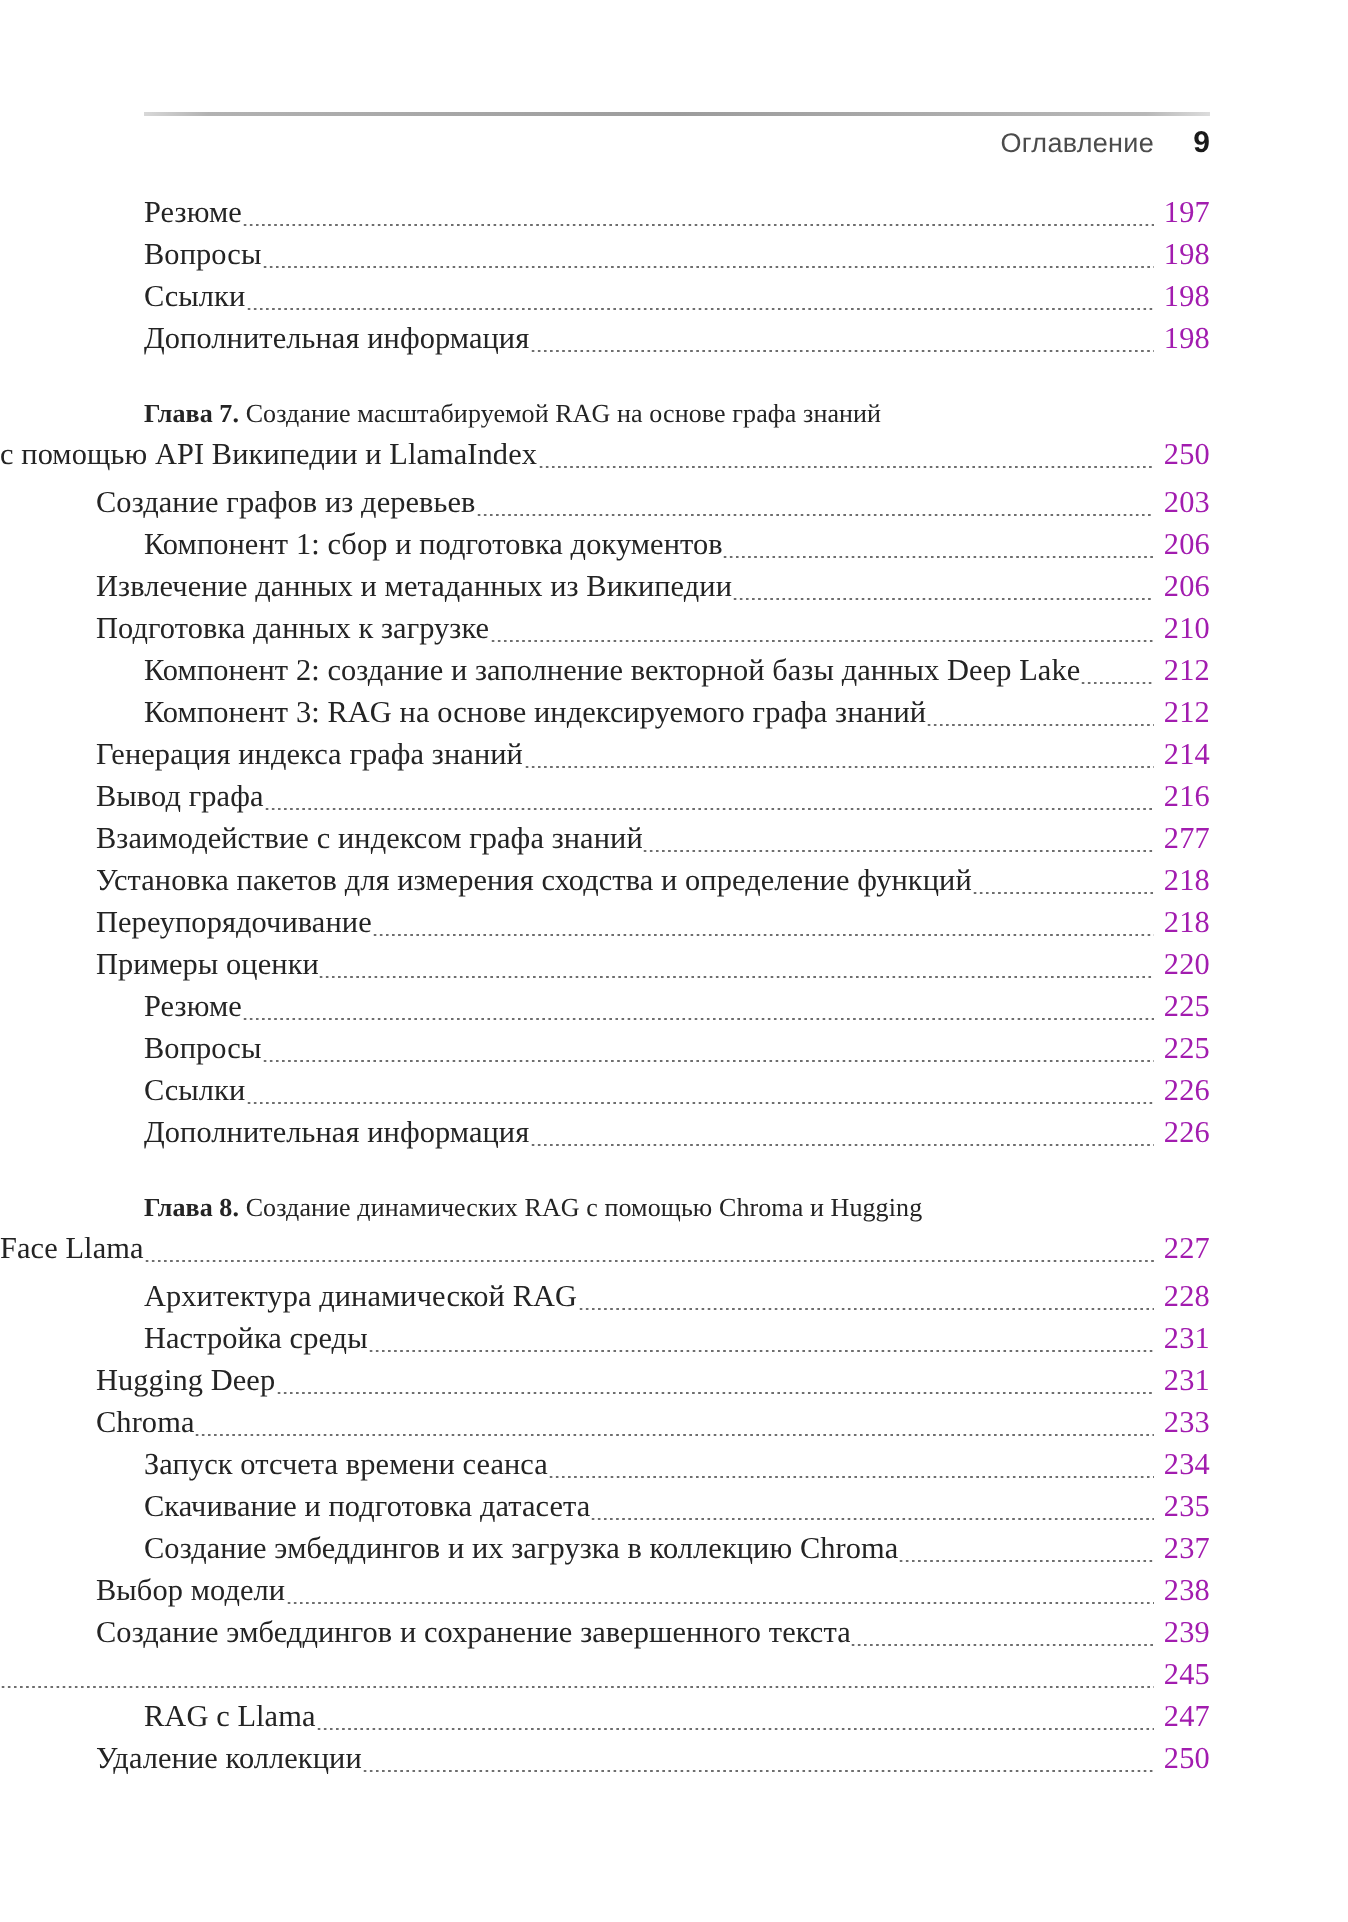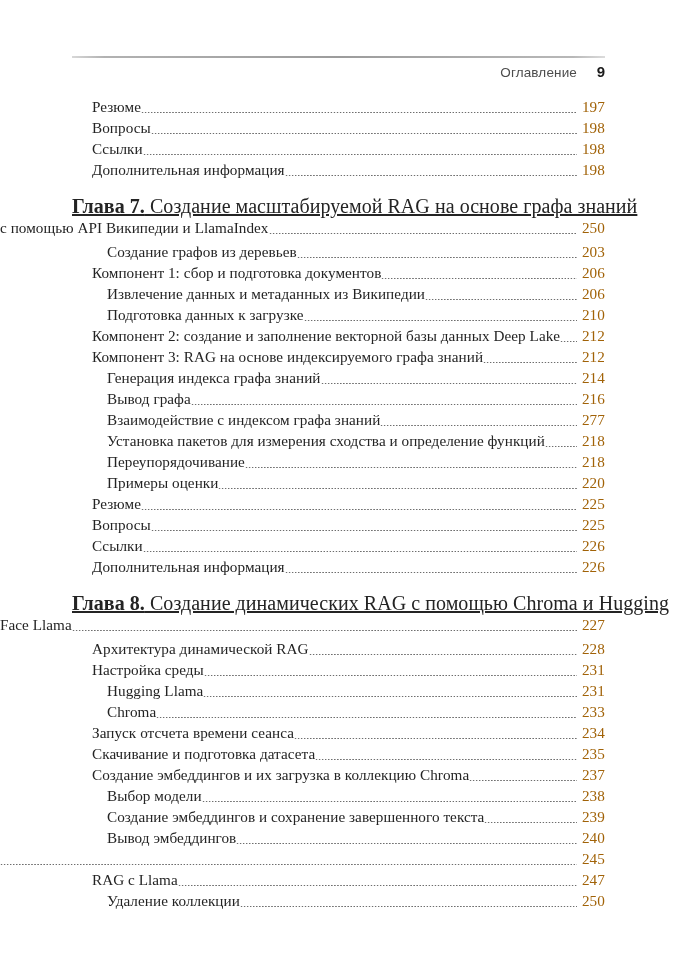--- a/index.html
+++ b/index.html
@@ -113,50 +113,49 @@
     background-size: 3.05px 1px;
     background-repeat: repeat-x;
     background-position: left center;
   }
 
   .toc-entry .pageno {
     flex: 0 0 auto;
     width: 28px;
     text-align: right;
     font-size: 15.2px;
-    color: #a16207;
+    color: #a21caf;
     letter-spacing: 0.1px;
   }
 
   
   .lvl0 .label { }
-  .lvl1 .label { margin-left: 92px; }
-  .lvl2 .label { margin-left: 107px; }
+  .lvl1 .label { margin-left: 72px; }
+  .lvl2 .label { margin-left: 48px; }
 
   
   .chapter-head {
     height: 21px;
   }
   .chapter-head .label b,
   .chapter-prefix {
     font-weight: bold;
   }
   
   .chapter-cont {
     display: flex;
     align-items: baseline;
     width: 100%;
     box-sizing: border-box;
     padding-right: 69px;
     height: 21px;
-    font-size: 20px;
+    font-size: 13px;
     line-height: 21px;
     color: #242424;
     white-space: nowrap;
-    text-decoration: underline;
   }
   .chapter-cont .label { margin-left: 72px; }
 
   
   .gap-before-chapter { height: 16px; }
   .gap-small { height: 3px; }
 
   
   .label { letter-spacing: 0.05px; }
 </style>
@@ -298,21 +297,21 @@
         <span class="label">Архитектура динамической RAG </span>
         <span class="leader"></span>
         <span class="pageno">228</span>
       </div>
       <div class="toc-entry lvl1">
         <span class="label">Настройка среды</span>
         <span class="leader"></span>
         <span class="pageno">231</span>
       </div>
       <div class="toc-entry lvl2">
-        <span class="label">Hugging Llama</span>
+        <span class="label">Hugging Deep</span>
         <span class="leader"></span>
         <span class="pageno">231</span>
       </div>
       <div class="toc-entry lvl2">
         <span class="label">Chroma</span>
         <span class="leader"></span>
         <span class="pageno">233</span>
       </div>
       <div class="toc-entry lvl1">
         <span class="label">Запуск отсчета времени сеанса</span>
@@ -332,25 +331,20 @@
       <div class="toc-entry lvl2">
         <span class="label">Выбор модели</span>
         <span class="leader"></span>
         <span class="pageno">238</span>
       </div>
       <div class="toc-entry lvl2">
         <span class="label">Создание эмбеддингов и сохранение завершенного текста </span>
         <span class="leader"></span>
         <span class="pageno">239</span>
       </div>
-      <div class="toc-entry lvl2">
-        <span class="label">Вывод эмбеддингов </span>
-        <span class="leader"></span>
-        <span class="pageno">240</span>
-      </div>
       <div class="toc-entry lvl1">
         <span class="leader"></span>
         <span class="pageno">245</span>
       </div>
       <div class="toc-entry lvl1">
         <span class="label">RAG с Llama </span>
         <span class="leader"></span>
         <span class="pageno">247</span>
       </div>
       <div class="toc-entry lvl2">

